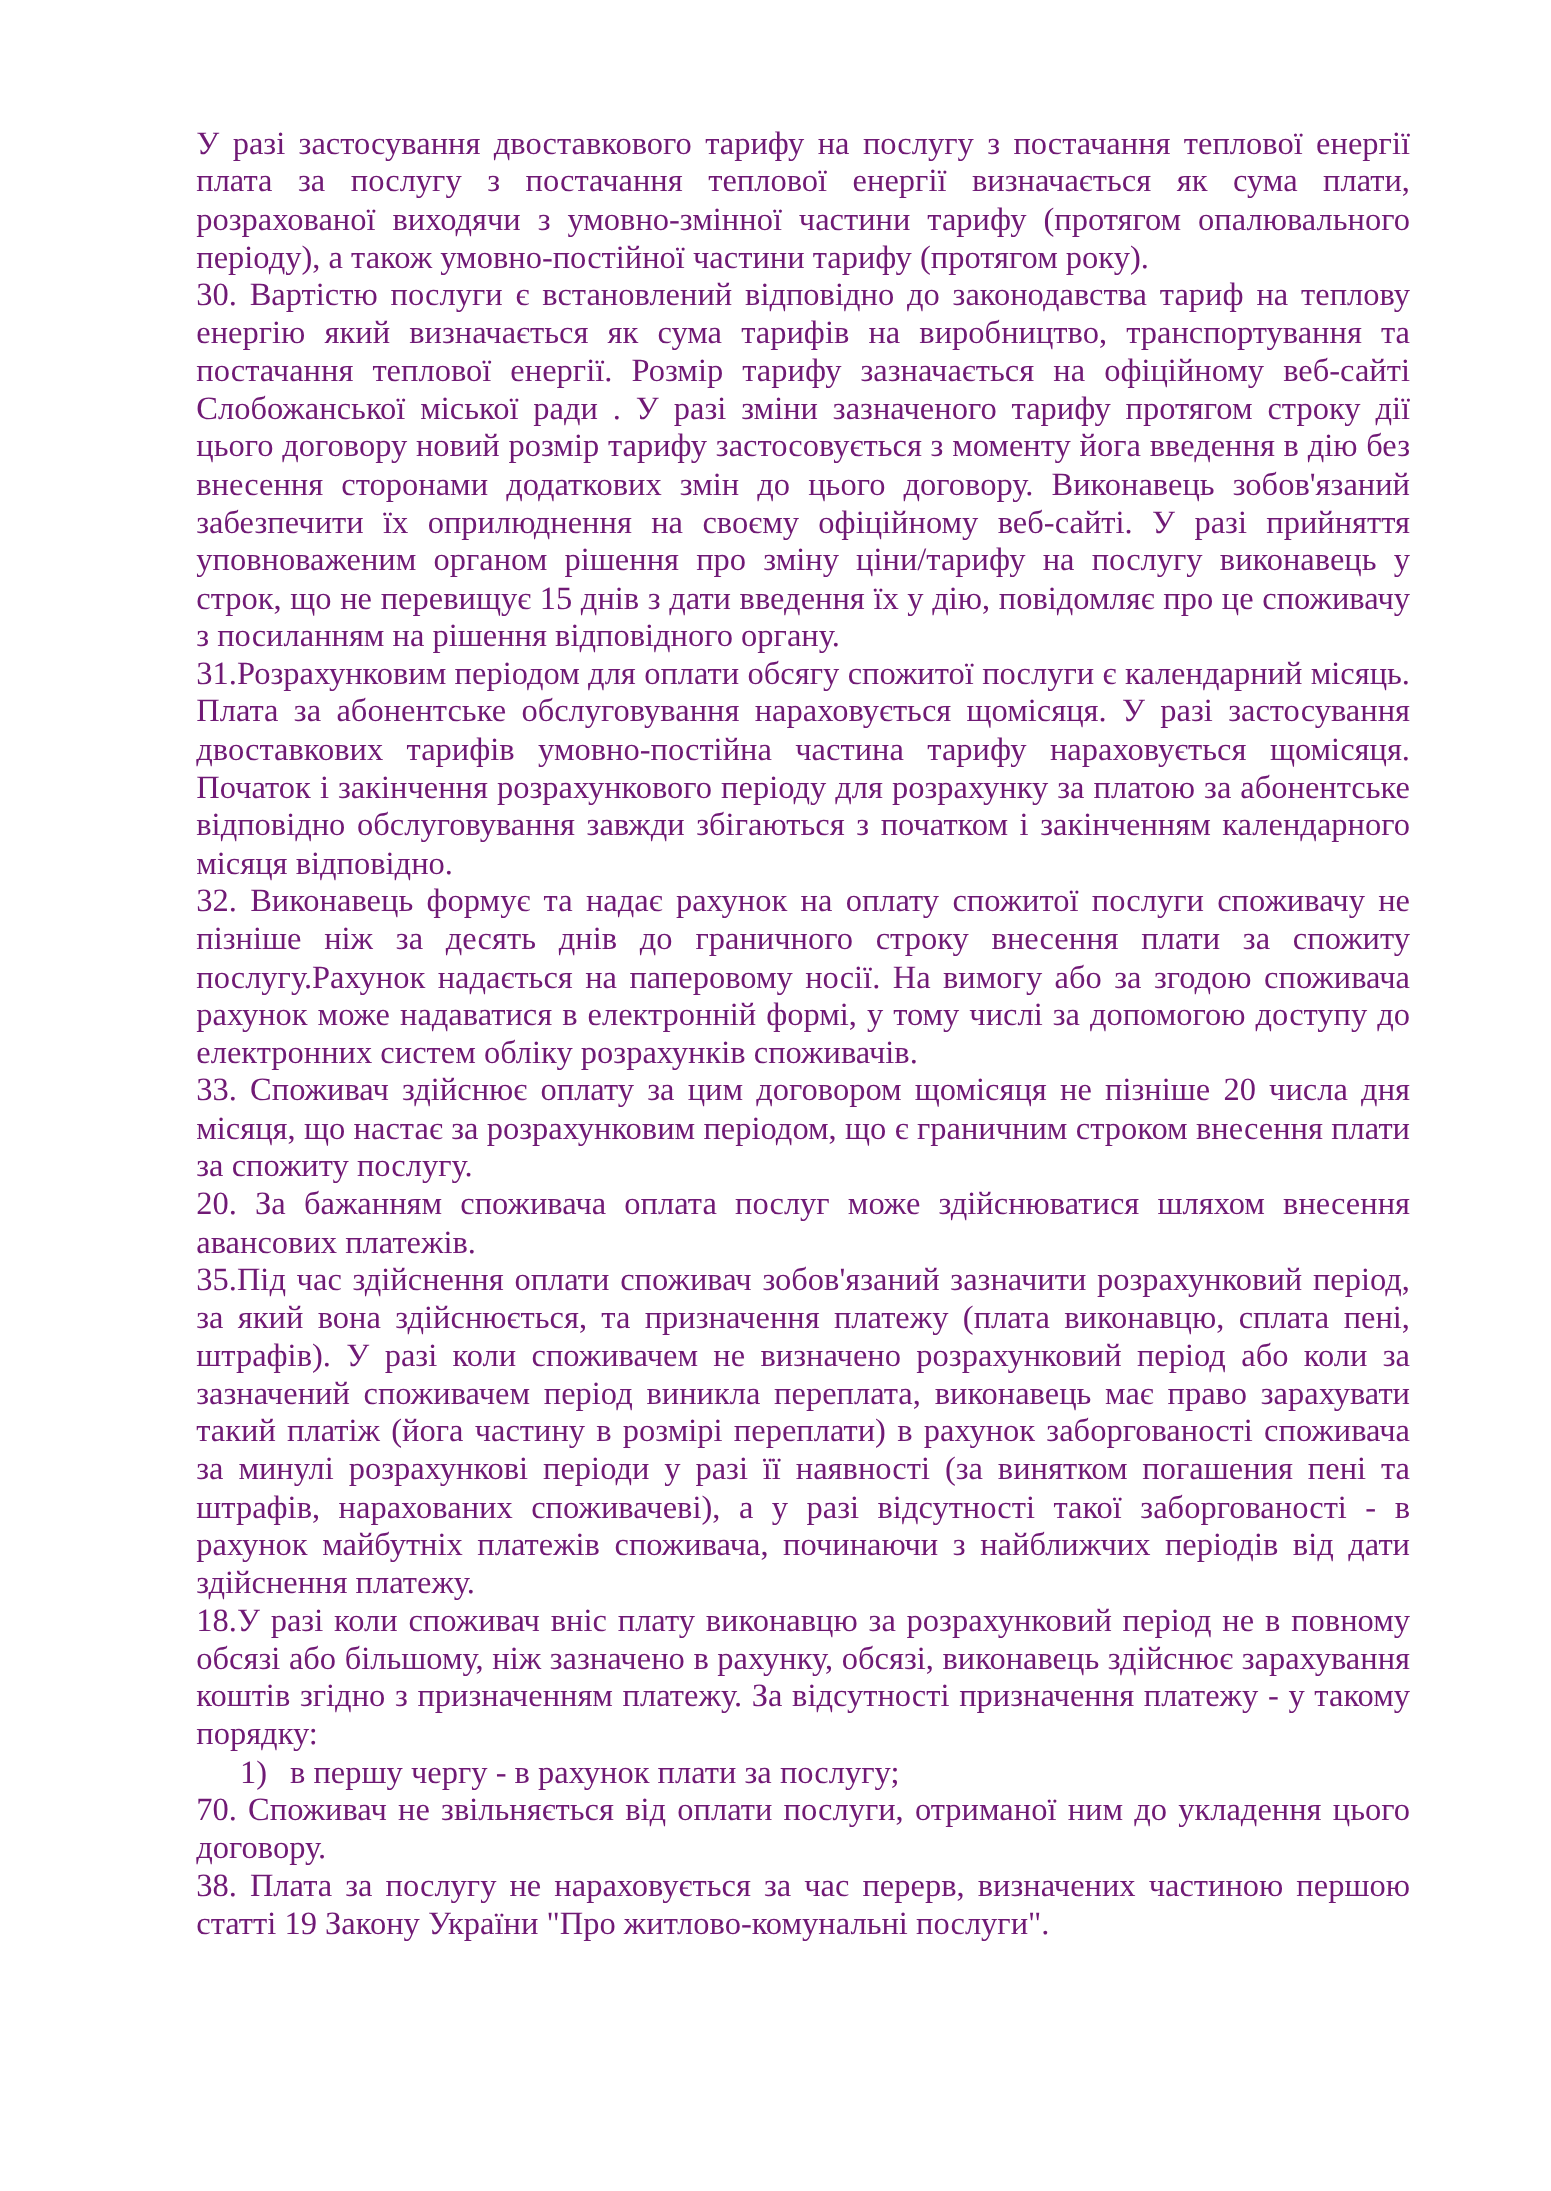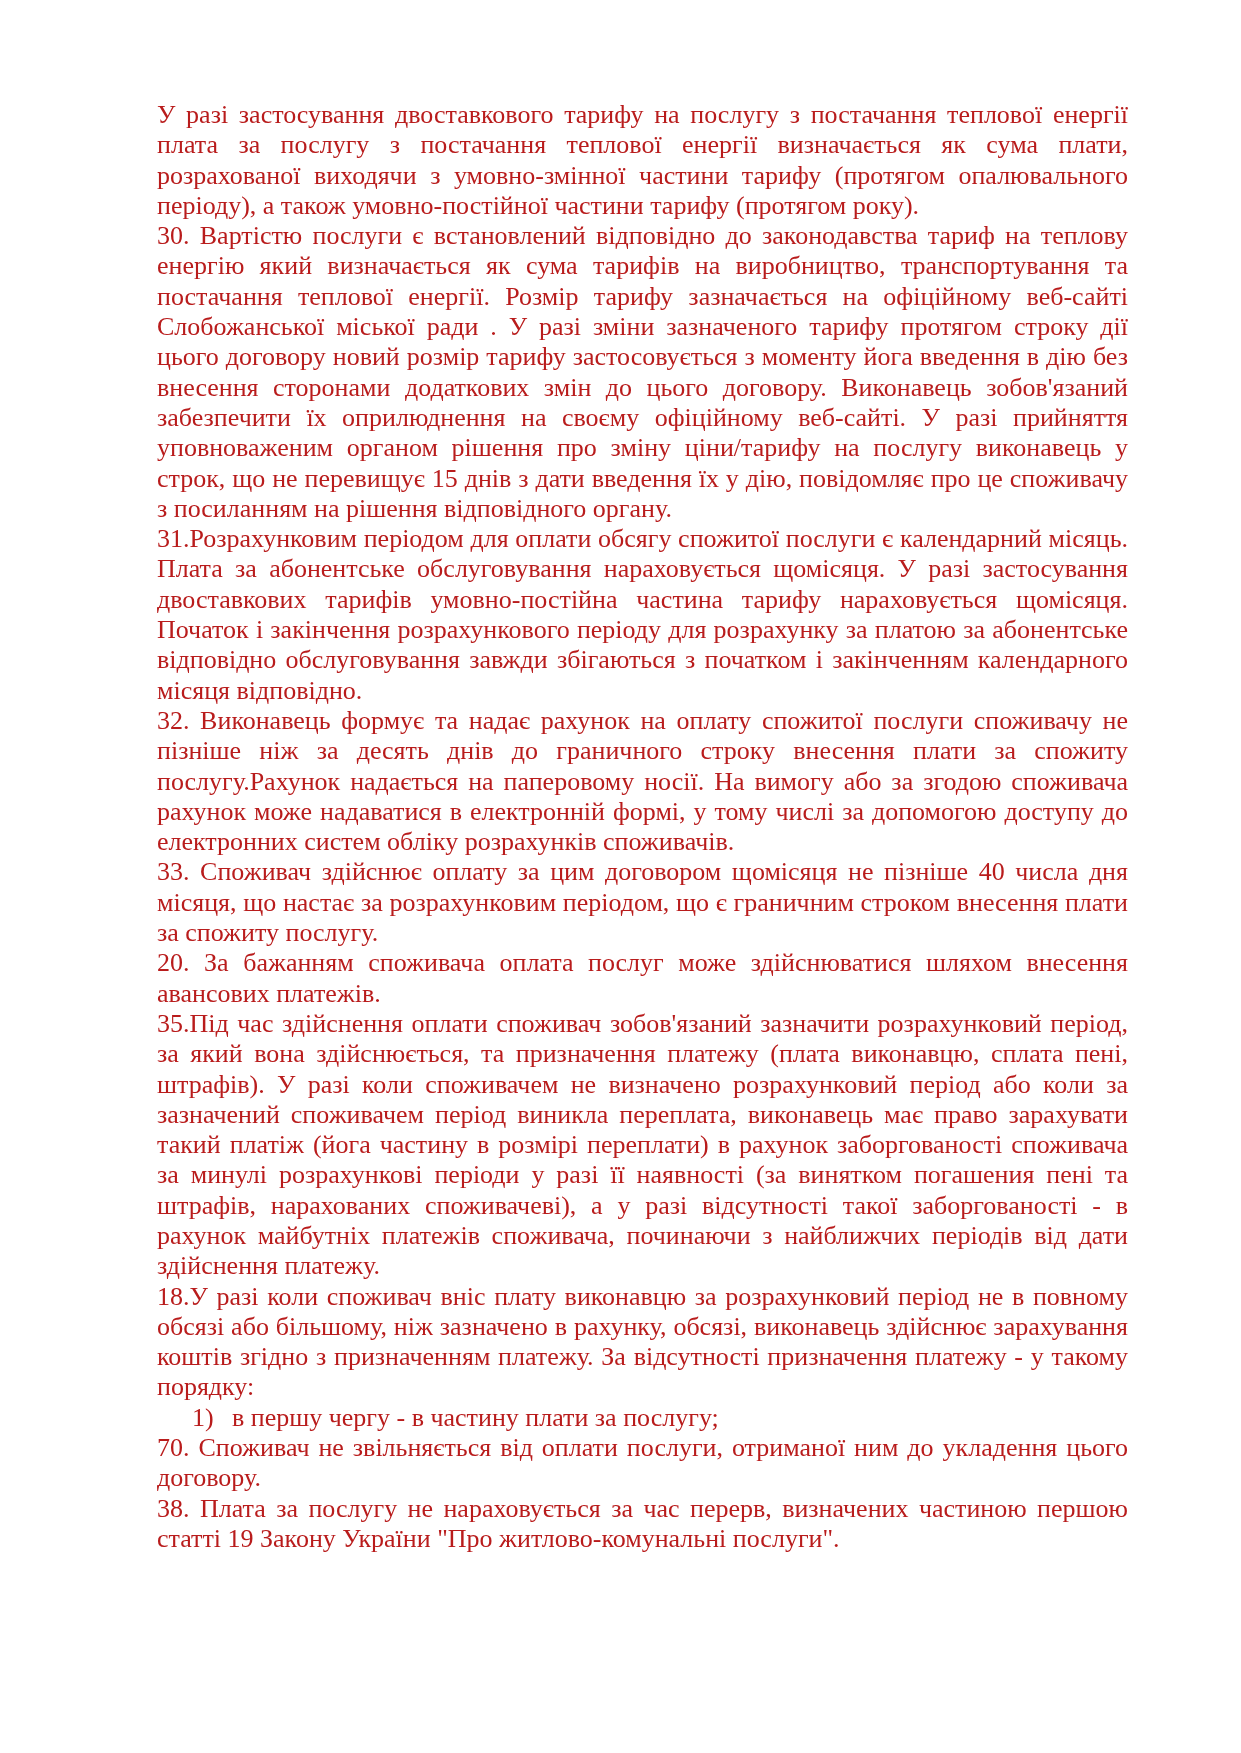--- a/index.html
+++ b/index.html
@@ -11,21 +11,21 @@
     width: 1241px;
     height: 1753px;
     overflow: hidden;
   }
   .page {
     box-sizing: border-box;
     width: 1152px;
     min-height: 1753px;
     padding: 100px 24px 40px 157px;
     background: #ffffff;
-    color: #b91c1c;
+    color: #701a75;
     font-family: "Liberation Serif", "DejaVu Serif", serif;
     font-size: 26px;
     line-height: 30.3px;
     text-align: justify;
   }
   .para {
     margin: 0;
     padding: 0;
   }
   .list-item {
@@ -44,30 +44,30 @@
 <div class="page">
 
   <p class="para">У разі застосування двоставкового тарифу на послугу з постачання теплової енергії плата за послугу з постачання теплової енергії визначається як сума плати, розрахованої виходячи з умовно-змінної частини тарифу (протягом опалювального періоду), а також умовно-постійної частини тарифу (протягом року).</p>
 
   <p class="para">30. Вартістю послуги є встановлений відповідно до законодавства тариф на теплову енергію який визначається як сума тарифів на виробництво, транспортування та постачання теплової енергії. Розмір тарифу зазначається на офіційному веб-сайті Слобожанської міської ради . У разі зміни зазначеного тарифу протягом строку дії цього договору новий розмір тарифу застосовується з моменту йога введення в дію без внесення сторонами додаткових змін до цього договору. Виконавець зобов'язаний забезпечити їх оприлюднення на своєму офіційному веб-сайті. У разі прийняття уповноваженим органом рішення про зміну ціни/тарифу на послугу виконавець у строк, що не перевищує 15 днів з дати введення їх у дію, повідомляє про це споживачу з посиланням на рішення відповідного органу.</p>
 
   <p class="para">31.Розрахунковим періодом для оплати обсягу спожитої послуги є календарний місяць. Плата за абонентське обслуговування нараховується щомісяця. У разі застосування двоставкових тарифів умовно-постійна частина тарифу нараховується щомісяця. Початок і закінчення розрахункового періоду для розрахунку за платою за абонентське відповідно обслуговування завжди збігаються з початком і закінченням календарного місяця відповідно.</p>
 
   <p class="para">32. Виконавець формує та надає рахунок на оплату спожитої послуги споживачу не пізніше ніж за десять днів до граничного строку внесення плати за спожиту послугу.Рахунок надається на паперовому носії. На вимогу або за згодою споживача рахунок може надаватися в електронній формі, у тому числі за допомогою доступу до електронних систем обліку розрахунків споживачів.</p>
 
-  <p class="para">33. Споживач здійснює оплату за цим договором щомісяця не пізніше 40 числа дня місяця, що настає за розрахунковим періодом, що є граничним строком внесення плати за спожиту послугу.</p>
+  <p class="para">33. Споживач здійснює оплату за цим договором щомісяця не пізніше 20 числа дня місяця, що настає за розрахунковим періодом, що є граничним строком внесення плати за спожиту послугу.</p>
 
   <p class="para">20. За бажанням споживача оплата послуг може здійснюватися шляхом внесення авансових платежів.</p>
 
   <p class="para">35.Під час здійснення оплати споживач зобов'язаний зазначити розрахунковий період, за який вона здійснюється, та призначення платежу (плата виконавцю, сплата пені, штрафів). У разі коли споживачем не визначено розрахунковий період або коли за зазначений споживачем період виникла переплата, виконавець має право зарахувати такий платіж (йога частину в розмірі переплати) в рахунок заборгованості споживача за минулі розрахункові періоди у разі її наявності (за винятком погашения пені та штрафів, нарахованих споживачеві), а у разі відсутності такої заборгованості - в рахунок майбутніх платежів споживача, починаючи з найближчих періодів від дати здійснення платежу.</p>
 
   <p class="para">18.У разі коли споживач вніс плату виконавцю за розрахунковий період не в повному обсязі або більшому, ніж зазначено в рахунку, обсязі, виконавець здійснює зарахування коштів згідно з призначенням платежу. За відсутності призначення платежу - у такому порядку:</p>
 
   <div class="list-item">
-    <span class="marker">1)</span><span>в першу чергу - в частину плати за послугу;</span>
+    <span class="marker">1)</span><span>в першу чергу - в рахунок плати за послугу;</span>
   </div>
 
 
   <p class="para">70. Споживач не звільняється від оплати послуги, отриманої ним до укладення цього договору.</p>
 
   <p class="para">38. Плата за послугу не нараховується за час перерв, визначених частиною першою статті 19 Закону України "Про житлово-комунальні послуги".</p>
 
 </div>
 
 </body></html>

